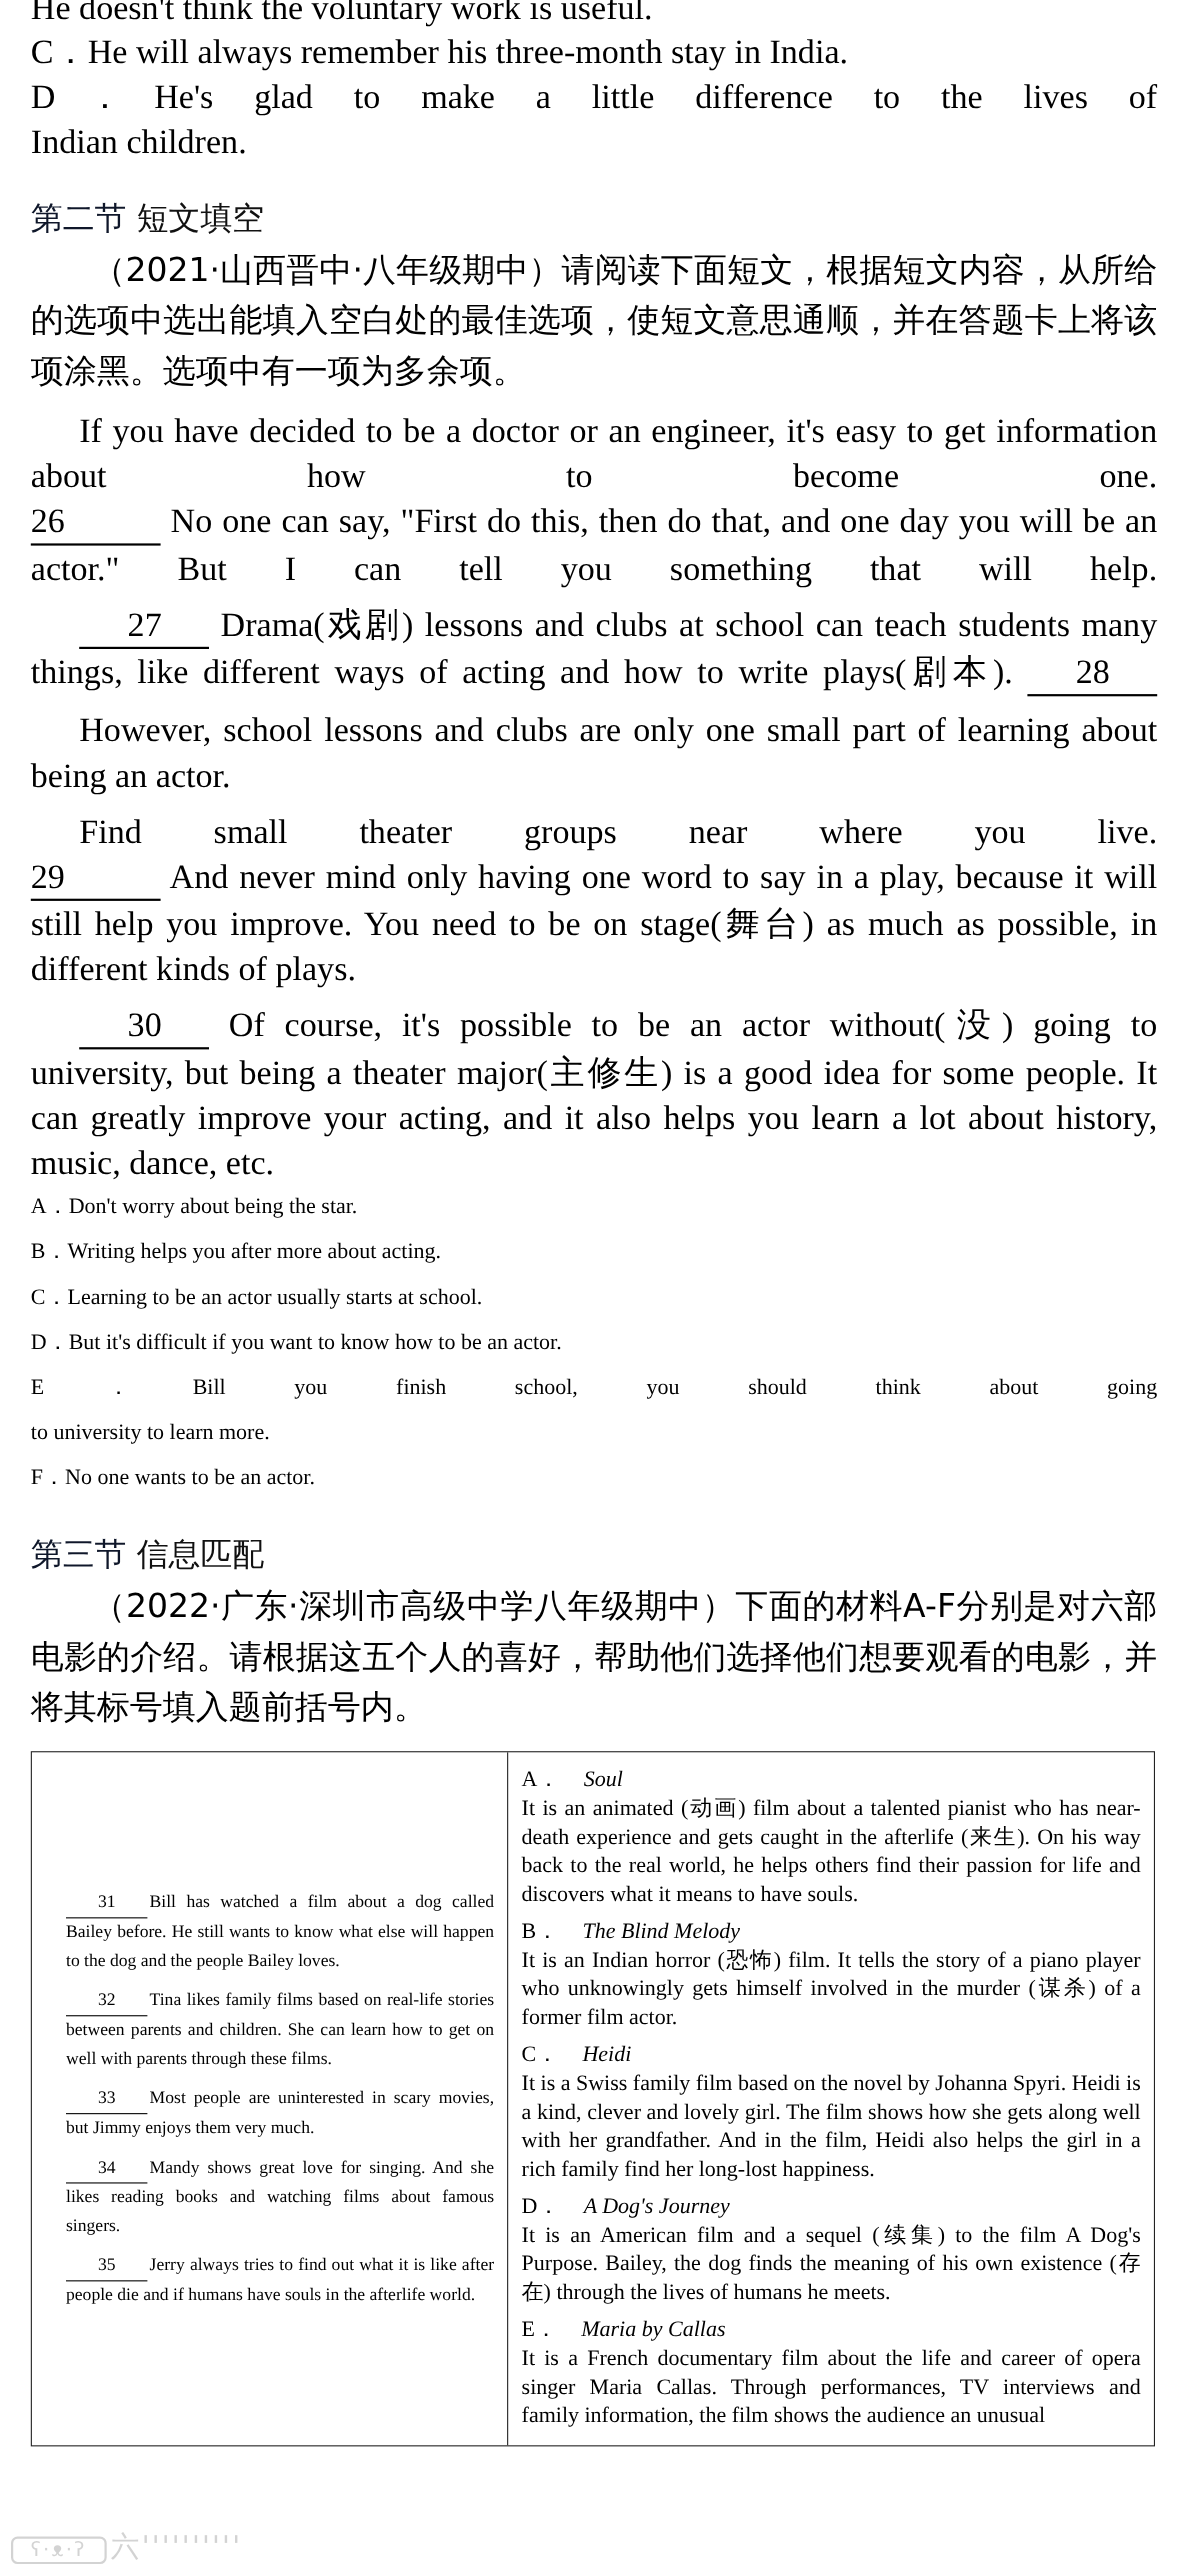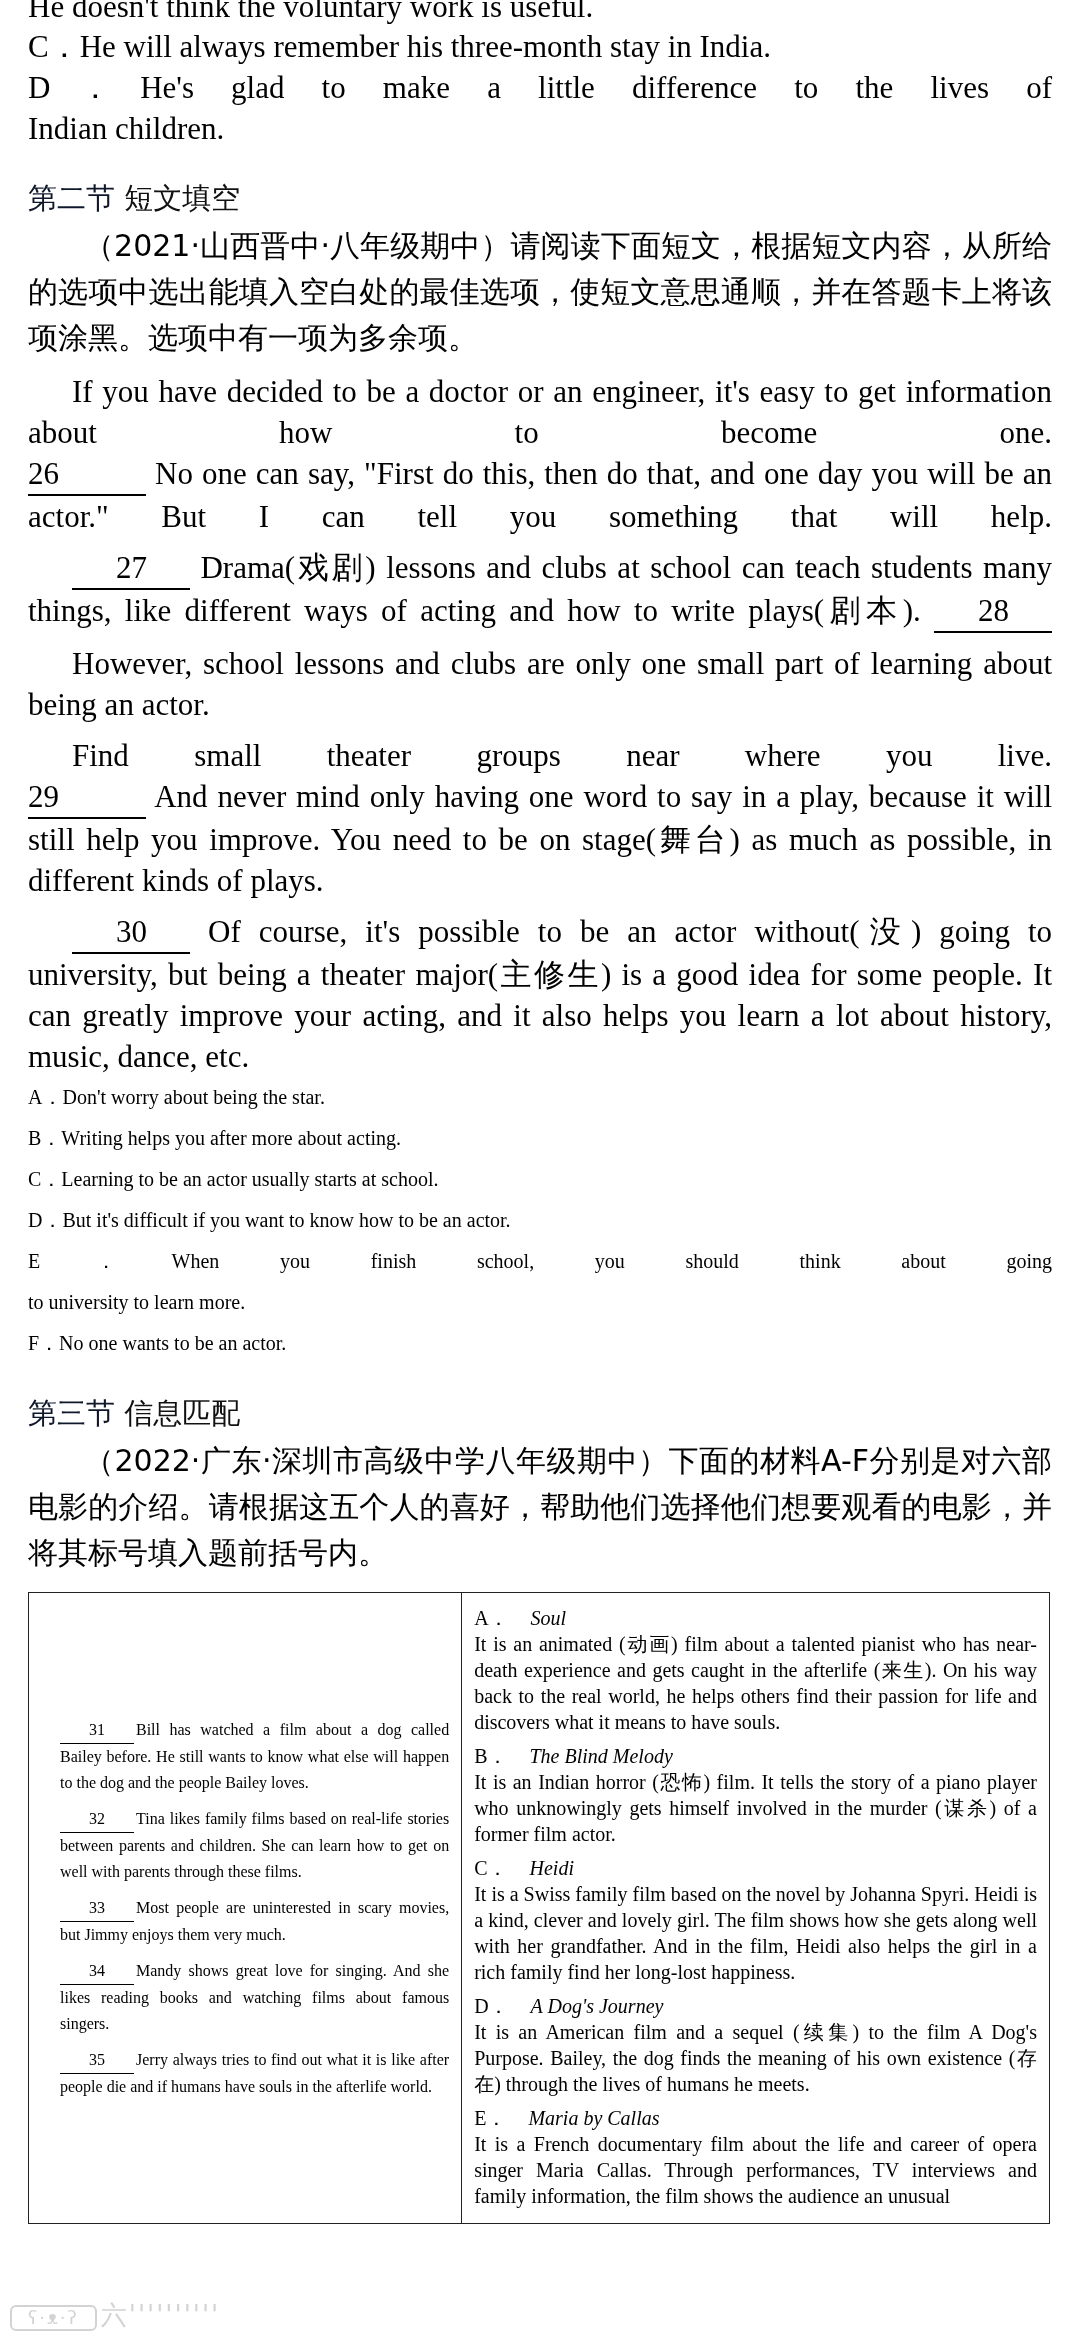--- a/index.html
+++ b/index.html
@@ -184,21 +184,21 @@
 
   <p class="just para-gap indent" style="text-align-last:justify;">Find small theater groups near where you live.</p>
   <p class="just" style="text-align-last:left;"><span class="blank">29</span> <span class="mix">And never mind only having one word to say in a play, because it will still help you improve. You need to be on stage(舞台) as much as possible, in different kinds of plays.</span></p>
 
   <p class="just para-gap indent" style="text-align-last:left;"><span class="blank">30</span> <span class="mix">Of course, it's possible to be an actor without(没) going to university, but being a theater major(主修生) is a good idea for some people. It can greatly improve your acting, and it also helps you learn a lot about history, music, dance, etc.</span></p>
 
   <p class="opt">A．Don't worry about being the star.</p>
   <p class="opt">B．Writing helps you after more about acting.</p>
   <p class="opt">C．Learning to be an actor usually starts at school.</p>
   <p class="opt">D．But it's difficult if you want to know how to be an actor.</p>
-  <p class="opt just" style="text-align-last:justify;">E．When you finish school, you should think about going</p>
+  <p class="opt just" style="text-align-last:justify;">E．Bill you finish school, you should think about going</p>
   <p class="opt">to university to learn more.</p>
   <p class="opt">F．No one wants to be an actor.</p>
 
   <div class="sec-head">
     <span class="grey">第三节</span>
     <span>信息匹配</span>
   </div>
 
   <p class="cn" style="text-indent:56px; text-align:justify; text-align-last:left;">（2022·广东·深圳市高级中学八年级期中）下面的材料A-F分别是对六部电影的介绍。请根据这五个人的喜好，帮助他们选择他们想要观看的电影，并将其标号填入题前括号内。</p>
 

